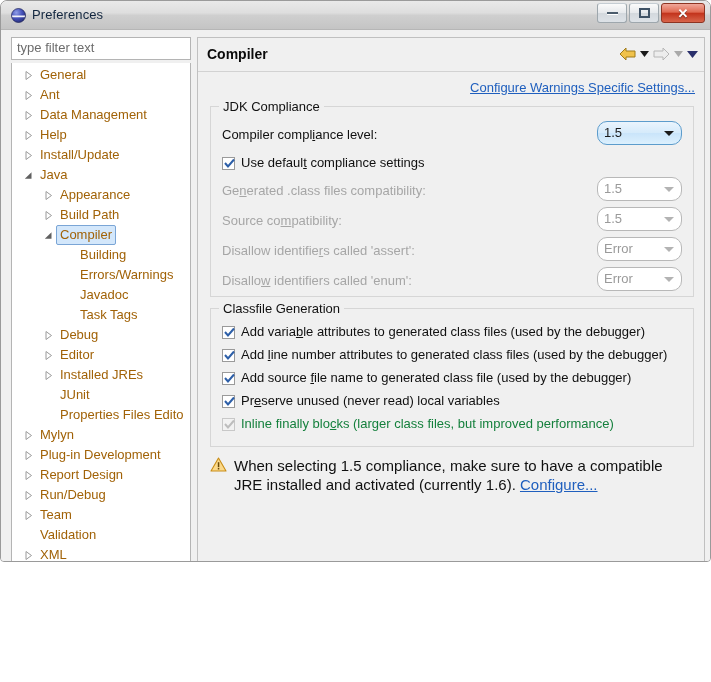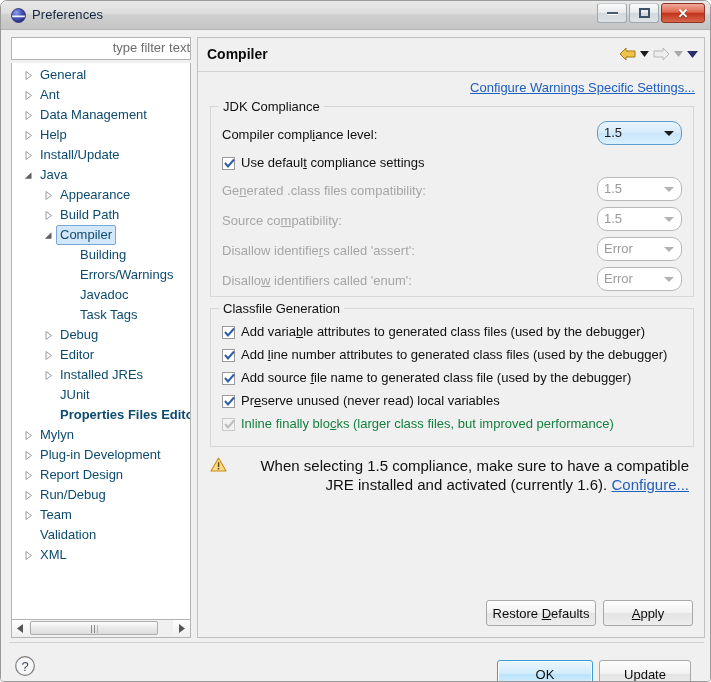--- a/index.html
+++ b/index.html
@@ -7,27 +7,26 @@
     margin: 0; padding: 0;
     width: 711px; height: 682px;
     background: #ffffff;
     font-family: "Liberation Sans", sans-serif;
     overflow: hidden;
   }
 
   
   #window {
     position: absolute; left: 0; top: 0;
-    width: 711px; height: 682px;
+    width: 711px; height: 562px;
     background: linear-gradient(180deg,#f4f4f4 0%,#ebebeb 100%);
     border: 1px solid #9a9a9a;
     border-radius: 7px 7px 4px 4px;
     box-shadow: inset 0 0 0 1px #ffffff;
     overflow: hidden;
-    text-align: right;
   }
 
   
   #titlebar {
     position: absolute; left: 0; top: 0; width: 711px; height: 29px;
     background: linear-gradient(180deg,#e9e9e9 0%,#dedede 42%,#cfcfcf 52%,#c4c4c4 100%);
     border-radius: 6px 6px 0 0;
     border-bottom: 1px solid #b6b6b6;
   }
   #title-icon {
@@ -76,21 +75,21 @@
     font-family: "Liberation Sans", sans-serif;
   }
   #tree-pane {
     position: absolute; left: 10px; top: 33px; width: 180px; height: 557px;
     background: #ffffff; border: 1px solid #b4b4b4; border-top: none;
     overflow: hidden;
   }
   #tree { position: absolute; left: 0; top: 2px; width: 100%; }
   .tree-row {
     position: relative; height: 20px; line-height: 20px;
-    font-size: 13px; color: #0c4a6e; white-space: nowrap;
+    font-size: 13px; color: #a16207; white-space: nowrap;
   }
   .tree-label { position: absolute; top: 0; }
   .tree-label.sel {
     background: #d3e7fb; border: 1px solid #7aa5d6;
     border-radius: 2px; padding: 0 3px; line-height: 18px; height: 20px;
     margin-left: -4px;
   }
   .twisty {
     position: absolute; width: 9px; height: 9px; top: 6px;
   }
@@ -386,21 +385,21 @@
               <svg width="9" height="9" viewBox="0 0 9 9">
                 <path d="M2 0.5 L7.5 4.5 L2 8.5 Z" fill="none" stroke="#9a9a9a" stroke-width="1"></path>
               </svg>
             </span>
             <span class="tree-label" style="left: 48px;">Installed JREs</span>
           </div>
           <div class="tree-row">
             <span class="tree-label" style="left: 48px;">JUnit</span>
           </div>
           <div class="tree-row">
-            <span class="tree-label" style="left: 48px; font-weight: bold;">Properties Files Edito</span>
+            <span class="tree-label" style="left: 48px;">Properties Files Edito</span>
           </div>
           <div class="tree-row">
             <span class="twisty" style="left: 12px;">
               <svg width="9" height="9" viewBox="0 0 9 9">
                 <path d="M2 0.5 L7.5 4.5 L2 8.5 Z" fill="none" stroke="#9a9a9a" stroke-width="1"></path>
               </svg>
             </span>
             <span class="tree-label" style="left: 28px;">Mylyn</span>
           </div>
           <div class="tree-row">

